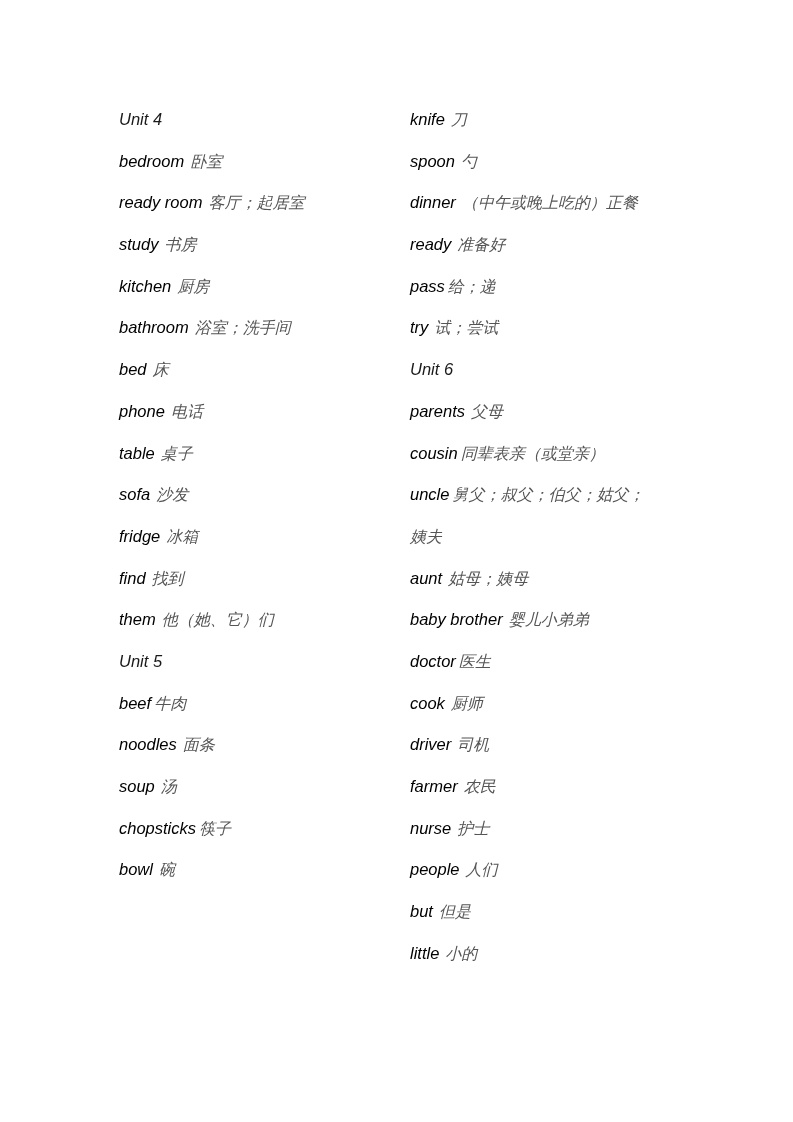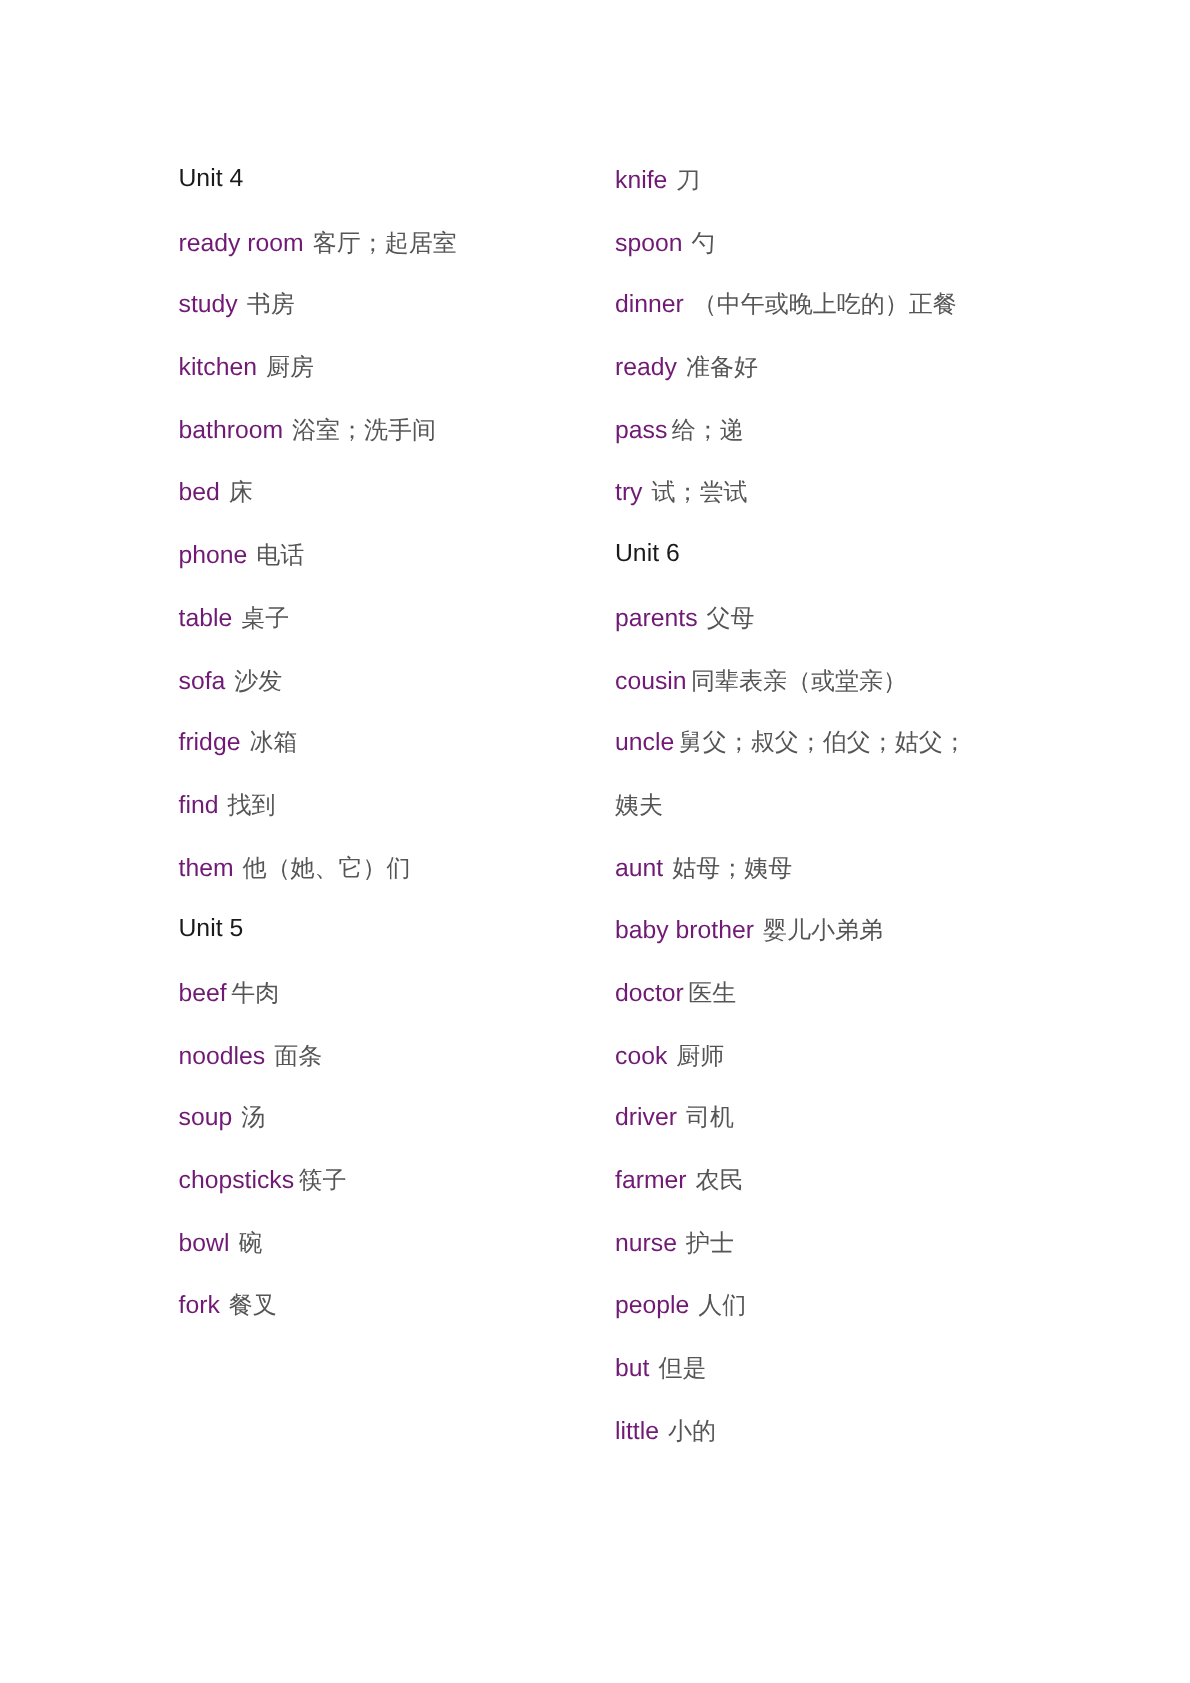--- a/index.html
+++ b/index.html
@@ -26,61 +26,62 @@
       top: 99px;
       width: 290px;
     }
     .col-left { left: 119px; }
     .col-right { left: 410px; }
     .row {
       height: 41.7px;
       line-height: 41.7px;
       white-space: nowrap;
       font-size: 16px;
+      font-style: italic;
     }
     .en {
       font-family: "Liberation Sans", sans-serif;
-      color: #701a75;
+      color: #000000;
       font-size: 16.5px;
     }
     .zh {
       font-family: "DejaVu Serif", "Liberation Serif", serif;
       color: #555555;
       font-size: 16px;
       margin-left: 6px;
     }
     .zh.tight { margin-left: 3px; }
     .zh.only { margin-left: 0; margin-top: 24px; }
     .heading .en { color: #1a1a1a; }
   </style>
 </head>
 <body>
 
 <div class="page">
 
   <div class="column col-left">
     <div class="row heading"><span class="en">Unit 4</span></div>
+    <div class="row"><span class="en">bedroom</span><span class="zh">卧室</span></div>
     <div class="row"><span class="en">ready room</span><span class="zh">客厅；起居室</span></div>
     <div class="row"><span class="en">study</span><span class="zh">书房</span></div>
     <div class="row"><span class="en">kitchen</span><span class="zh">厨房</span></div>
     <div class="row"><span class="en">bathroom</span><span class="zh">浴室；洗手间</span></div>
     <div class="row"><span class="en">bed</span><span class="zh">床</span></div>
     <div class="row"><span class="en">phone</span><span class="zh">电话</span></div>
     <div class="row"><span class="en">table</span><span class="zh">桌子</span></div>
     <div class="row"><span class="en">sofa</span><span class="zh">沙发</span></div>
     <div class="row"><span class="en">fridge</span><span class="zh">冰箱</span></div>
     <div class="row"><span class="en">find</span><span class="zh">找到</span></div>
     <div class="row"><span class="en">them</span><span class="zh">他（她、它）们</span></div>
     <div class="row heading"><span class="en">Unit 5</span></div>
     <div class="row"><span class="en">beef</span><span class="zh tight">牛肉</span></div>
     <div class="row"><span class="en">noodles</span><span class="zh">面条</span></div>
     <div class="row"><span class="en">soup</span><span class="zh">汤</span></div>
     <div class="row"><span class="en">chopsticks</span><span class="zh tight">筷子</span></div>
     <div class="row"><span class="en">bowl</span><span class="zh">碗</span></div>
-    <div class="row"><span class="en">fork</span><span class="zh">餐叉</span></div>
   </div>
 
   <div class="column col-right">
     <div class="row"><span class="en">knife</span><span class="zh">刀</span></div>
     <div class="row"><span class="en">spoon</span><span class="zh">勺</span></div>
     <div class="row"><span class="en">dinner</span><span class="zh">（中午或晚上吃的）正餐</span></div>
     <div class="row"><span class="en">ready</span><span class="zh">准备好</span></div>
     <div class="row"><span class="en">pass</span><span class="zh tight">给；递</span></div>
     <div class="row"><span class="en">try</span><span class="zh">试；尝试</span></div>
     <div class="row heading"><span class="en">Unit 6</span></div>

